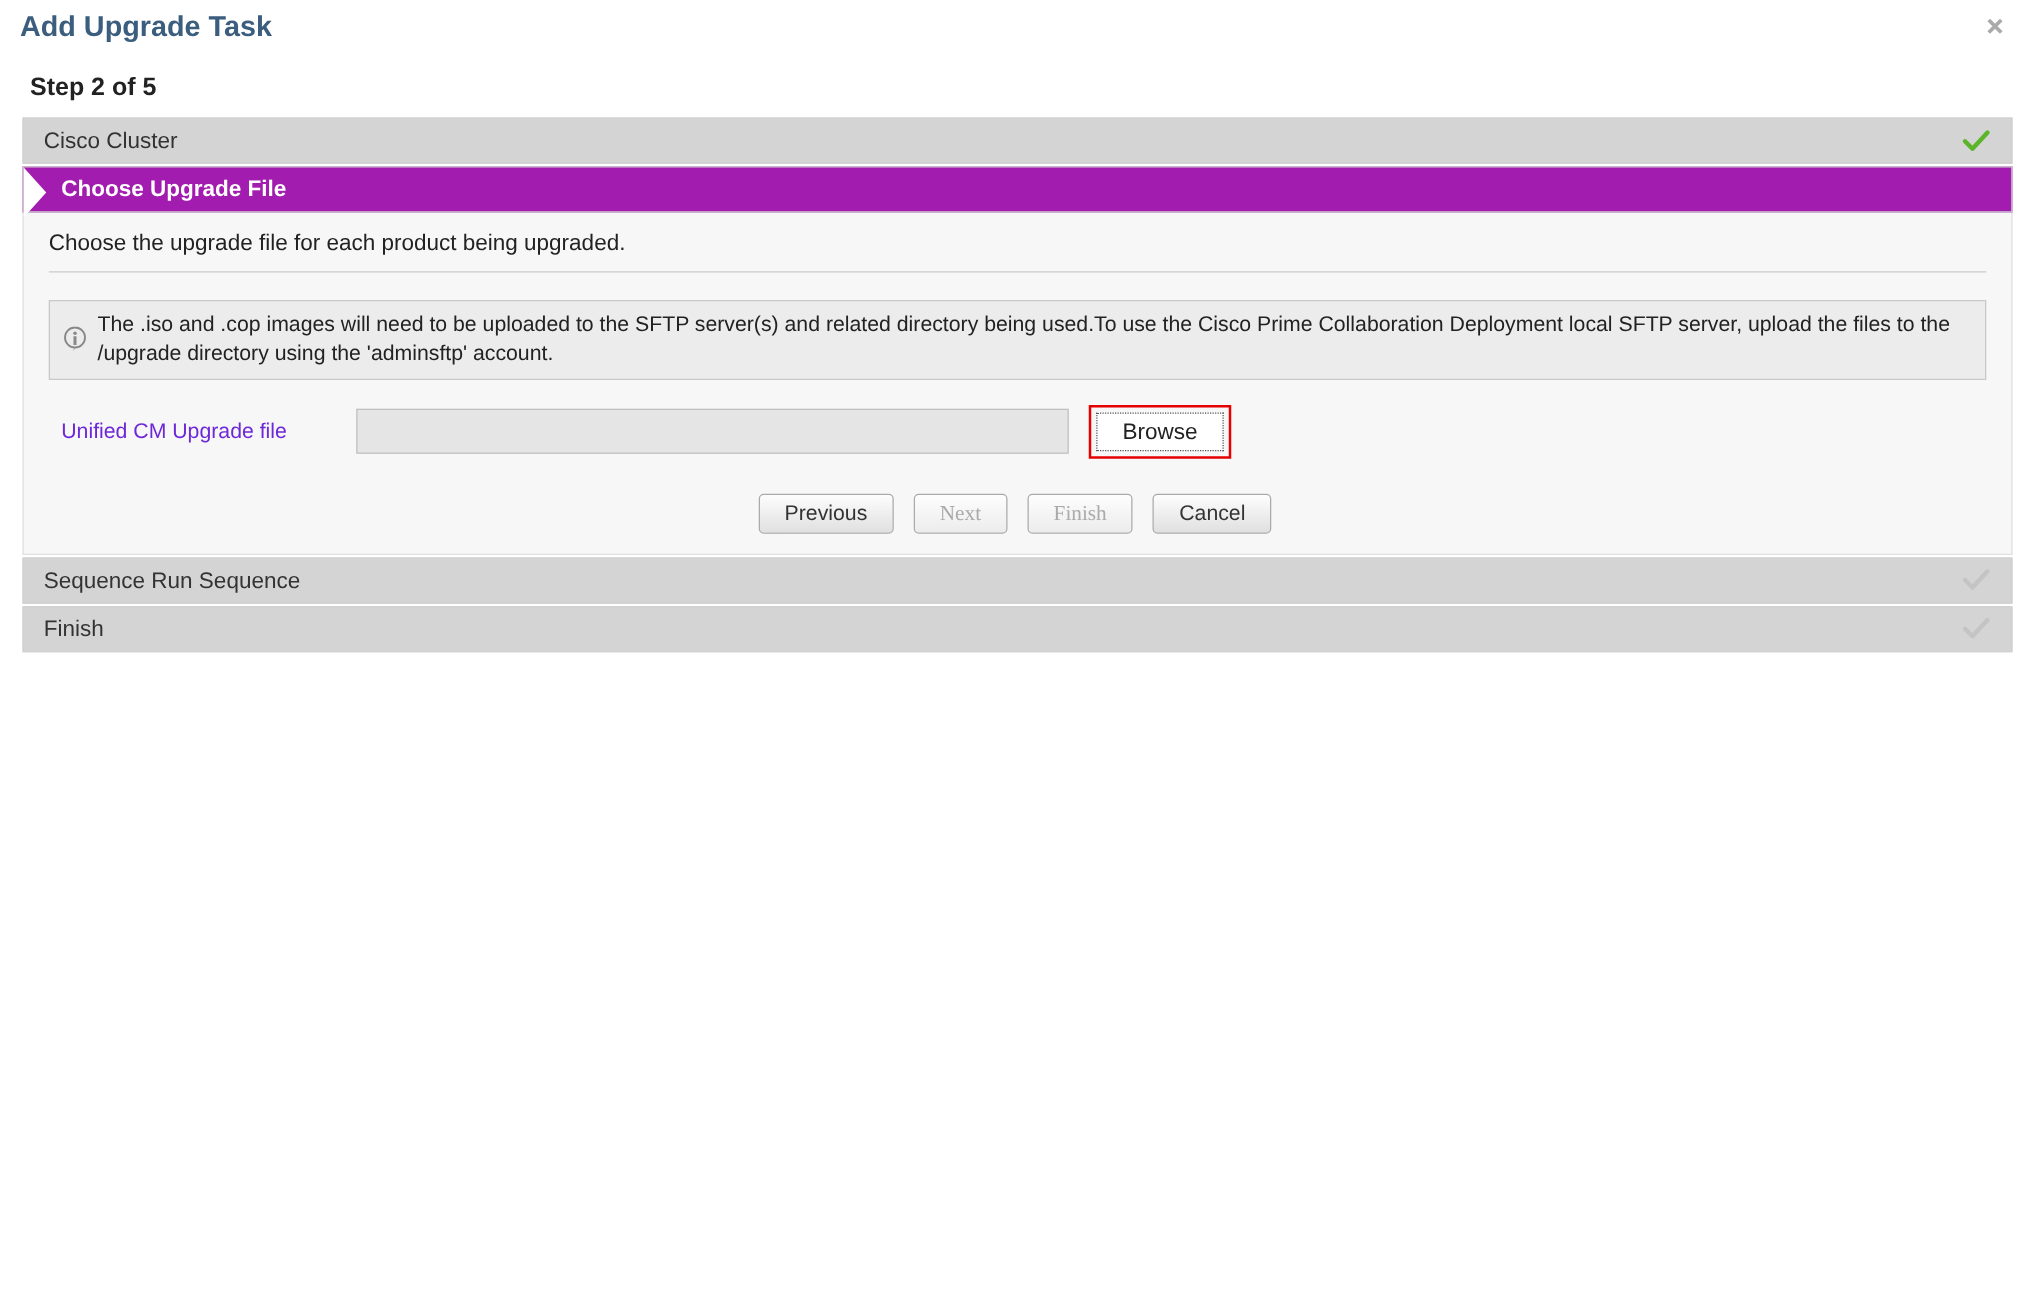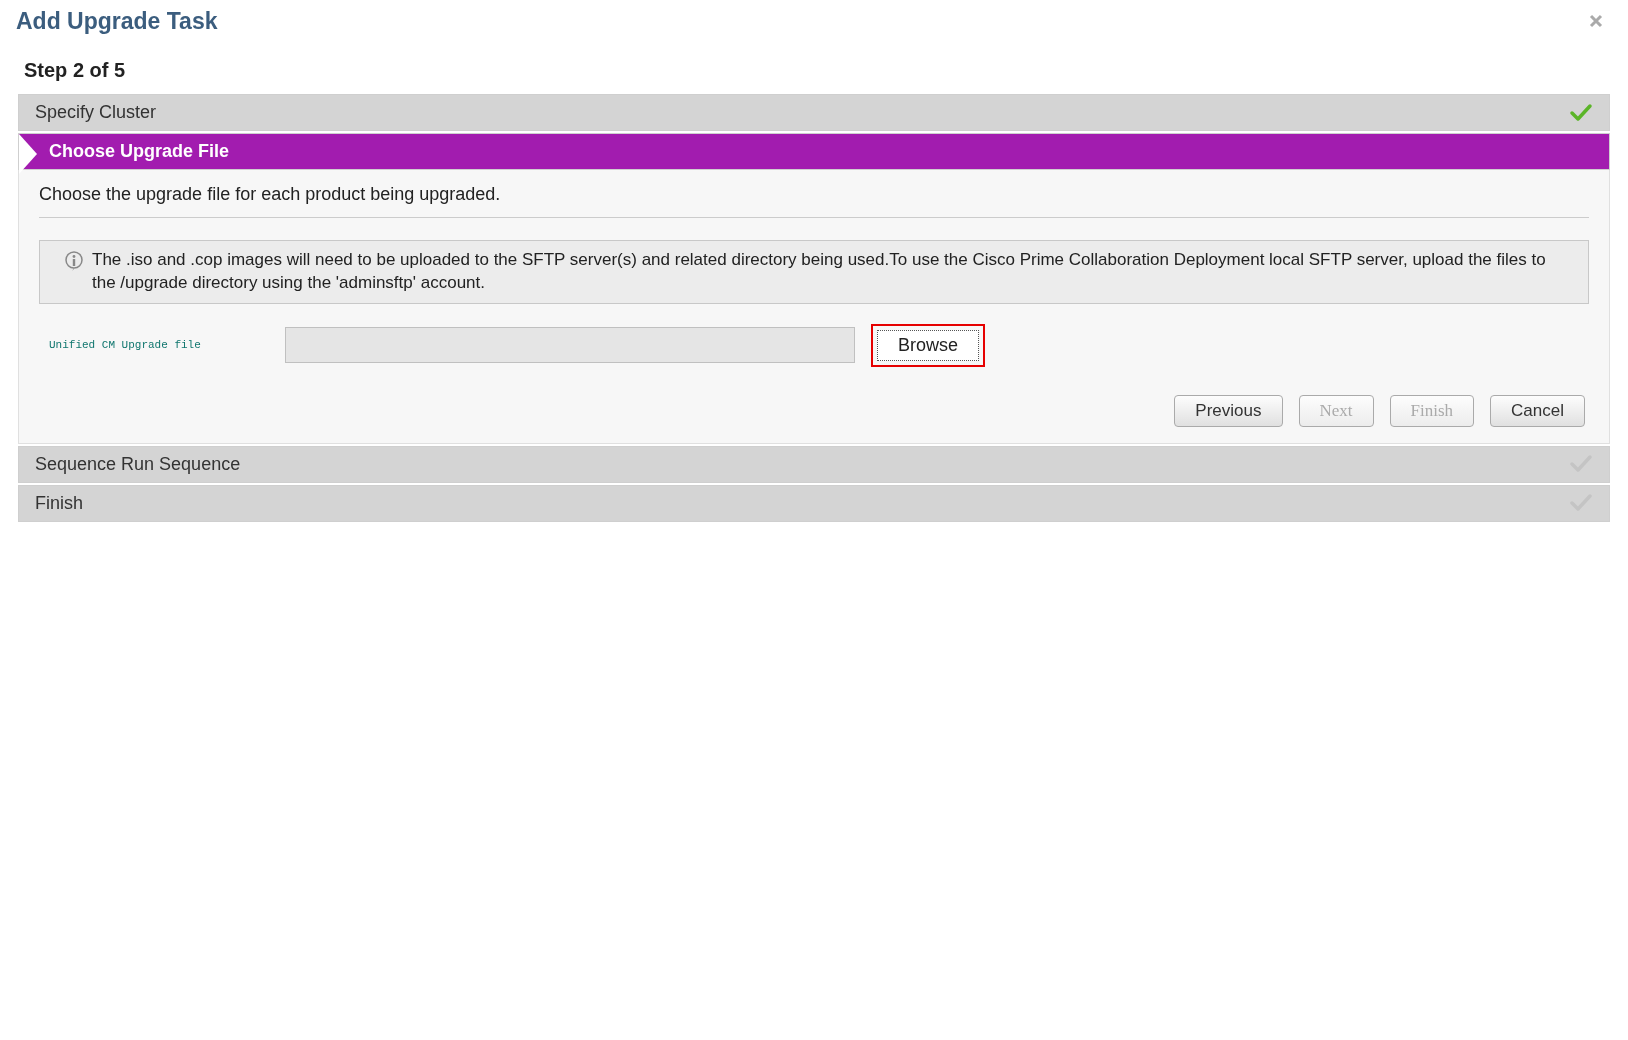--- a/index.html
+++ b/index.html
@@ -86,46 +86,45 @@
     .step-description {
       font-size: 18px;
       color: #222;
       padding-bottom: 12px;
       border-bottom: 1px solid #ccc;
     }
     .info-box {
       margin-top: 22px;
       background: #ececec;
       border: 1px solid #c8c8c8;
-      padding: 8px 24px;
-      display: flex;
-      align-items: flex-start;
+      padding: 8px 10px;
+      display: flex;
+      align-items: center;
       gap: 8px;
     }
     .info-icon {
       flex-shrink: 0;
       margin-top: 2px;
     }
     .info-text {
       font-size: 17px;
       color: #222;
       line-height: 1.35;
     }
     .file-row {
       display: flex;
       align-items: center;
       margin-top: 20px;
       padding-left: 10px;
       gap: 16px;
     }
     .file-label {
-      font-size: 11px;
-      color: #0f766e;
+      font-size: 17px;
+      color: #6d28d9;
       min-width: 220px;
-      font-family: Liberation Mono, monospace;
     }
     .file-input {
       width: 570px;
       height: 36px;
       background: #e5e5e5;
       border: 1px solid #c0c0c0;
       padding: 4px 8px;
       font-size: 15px;
     }
     .browse-wrap {
@@ -135,21 +134,21 @@
     .browse-button {
       font-size: 18px;
       padding: 4px 20px;
       background: #fff;
       border: 1px dotted #555;
       cursor: pointer;
       color: #222;
     }
     .button-row {
       display: flex;
-      justify-content: flex-end;
+      justify-content: center;
       gap: 16px;
       margin-top: 28px;
       padding-right: 4px;
     }
     .action-button {
       font-size: 17px;
       padding: 5px 20px;
       background: linear-gradient(#fdfdfd, #e0e0e0);
       border: 1px solid #aaa;
       border-radius: 4px;
@@ -173,21 +172,21 @@
       <path d="M3 3 L13 13 M13 3 L3 13" stroke="#aaa" stroke-width="3" fill="none"></path>
     </svg>
   </div>
 </div>
 
 <div class="step-indicator">Step 2 of 5</div>
 
 <div class="wizard-container">
 
   <div class="step-bar">
-    <span class="step-bar-label">Specify Cluster</span>
+    <span class="step-bar-label">Cisco Cluster</span>
     <span class="check-icon">
       <svg width="24" height="20" viewBox="0 0 24 20">
         <path d="M3 10 L9 16 L21 3" stroke="#5bb528" stroke-width="3.5" fill="none" stroke-linecap="round" stroke-linejoin="round"></path>
       </svg>
     </span>
   </div>
 
   <div class="step-bar active">
     <span class="step-bar-label">Choose Upgrade File</span>
   </div>

